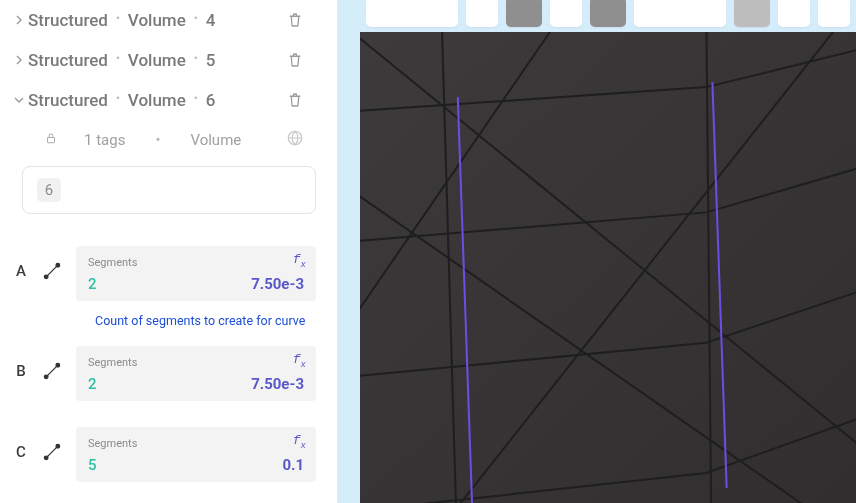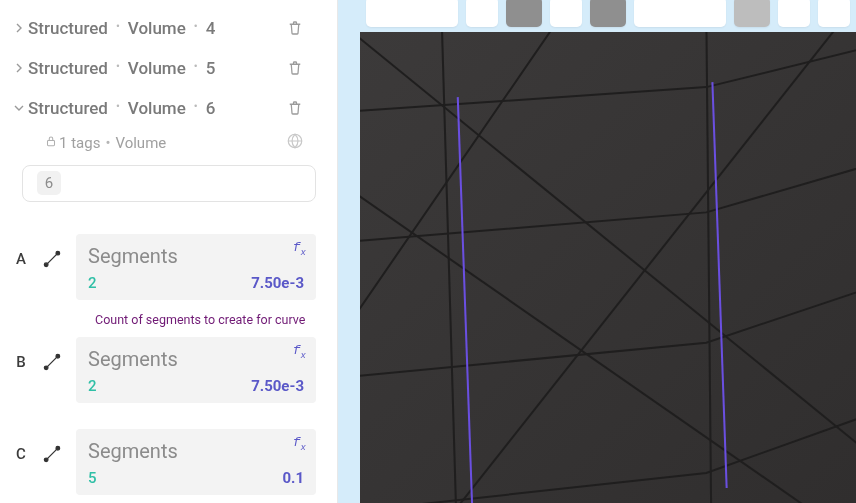--- a/index.html
+++ b/index.html
@@ -4,51 +4,51 @@
 <style>
   * { box-sizing: border-box; margin: 0; padding: 0; }
   html, body { width: 856px; height: 503px; overflow: hidden; font-family: -apple-system, BlinkMacSystemFont, "Segoe UI", Roboto, "Helvetica Neue", Arial, sans-serif; color: #2b2b2b; background: #fff; }
 
   .app { display: flex; width: 100%; height: 100%; }
   .sidebar { width: 347px; height: 100%; background: #fff; position: relative; display: flex; flex-direction: column; }
   .divider-right { position: absolute; right: 0; top: 0; bottom: 0; width: 1px; background: #e8e8e8; }
   .scrollbar-track { position: absolute; right: -12px; top: 0; bottom: 0; width: 10px; }
   .scrollbar-thumb { position: absolute; right: 0; top: 425px; width: 10px; height: 58px; background: #c9c9c9; border-radius: 5px; }
 
-  .tree { padding-top: 8px; }
+  .tree { padding-top: 0; }
   .tree-row { display: flex; align-items: center; height: 40px; padding-left: 28px; font-size: 17px; font-weight: 500; color: #7a7a7a; gap: 0; }
   .tree-row .caret { width: 18px; display: inline-flex; align-items: center; justify-content: center; margin-left: -18px; color: #9a9a9a; }
   .tree-row .caret svg { width: 10px; height: 10px; }
   .tree-dot { margin: 0 8px; color: #bababa; font-size: 11px; position: relative; top: -2px; }
   .tree-delete { position: absolute; right: 34px; display: inline-flex; align-items: center; justify-content: center; cursor: pointer; }
   .tree-delete svg { width: 18px; height: 18px; stroke: #9b9b9b; fill: none; stroke-width: 1.7; }
 
-  .tags-row { display: flex; align-items: center; height: 40px; padding-left: 44px; font-size: 15px; color: #a0a0a0; gap: 1px; position: relative; }
+  .tags-row { display: flex; align-items: center; height: 40px; padding-left: 44px; font-size: 15px; color: #a0a0a0; gap: 26px; position: relative; }
   .tags-row .lock svg { width: 14px; height: 14px; stroke: #b0b0b0; fill: none; stroke-width: 1.8; }
   .tags-row .tags-text { }
   .tags-row .tags-sep { margin: 0 4px; color: #b5b5b5; }
   .tags-row .globe { position: absolute; right: 34px; }
   .tags-row .globe svg { width: 18px; height: 18px; stroke: #c8c8c8; fill: none; stroke-width: 1.6; }
 
   .chip-box { margin: 6px 22px 10px 22px; border: 1px solid #e3e3e3; border-radius: 8px; height: 48px; display: flex; align-items: center; padding-left: 14px; }
   .chip { background: #f1f1f1; color: #8c8c8c; font-size: 15px; border-radius: 5px; width: 24px; height: 24px; display: inline-flex; align-items: center; justify-content: center; }
 
   .params { padding: 22px 0 0 0; }
   .param-row { display: flex; align-items: flex-start; padding: 0 0 8px 0; }
   .param-letter { width: 42px; text-align: center; font-size: 15px; color: #3c3c3c; padding-top: 16px; font-weight: 500; }
   .param-icon { width: 28px; padding-top: 15px; }
   .param-icon svg { width: 20px; height: 20px; stroke: #333; fill: none; stroke-width: 1.5; }
   .param-card { flex: 1; margin-left: 6px; margin-right: 22px; background: #f3f3f3; border-radius: 4px; padding: 10px 12px 8px 12px; position: relative; }
-  .param-title { font-size: 20px; color: #8b8b8b; }
+  .param-title { font-size: 11px; color: #8b8b8b; }
   .param-fx { position: absolute; right: 10px; top: 6px; font-size: 13px; font-style: italic; color: #5a58c8; font-family: Liberation Mono, monospace; cursor: pointer; }
   .param-fx sub { font-size: 9px; }
   .param-line2 { display: flex; justify-content: space-between; align-items: baseline; margin-top: 6px; }
   .param-value { font-size: 15px; color: #2fbfa6; font-weight: 500; }
   .param-num { font-size: 15px; color: #5a58c8; font-weight: 700; }
-  .param-note { font-size: 12.5px; color: #701a75; margin: 4px 22px 8px 95px; line-height: 1.35; }
+  .param-note { font-size: 12.5px; color: #1d4ed8; margin: 4px 22px 16px 95px; line-height: 1.35; }
 
   .viewport-wrap { flex: 1; display: flex; flex-direction: column; background: #d5ecfa; position: relative; padding-left: 22px; }
   .toolbar { height: 34px; margin-top: -2px; display: flex; align-items: center; gap: 8px; padding: 0 6px 6px 6px; }
   .tool-btn { background: #fff; border-radius: 5px; height: 30px; display: inline-flex; align-items: center; justify-content: center; box-shadow: 0 1px 2px rgba(0,0,0,0.06); }
   .tool-btn.w1 { width: 92px; }
   .tool-btn.w2 { width: 32px; }
   .tool-active { background: #8f8f8f !important; width: 36px !important; }
 
   .viewport { flex: 1; background: #353333; position: relative; overflow: hidden; }
   .viewport svg { width: 100%; height: 100%; display: block; }

